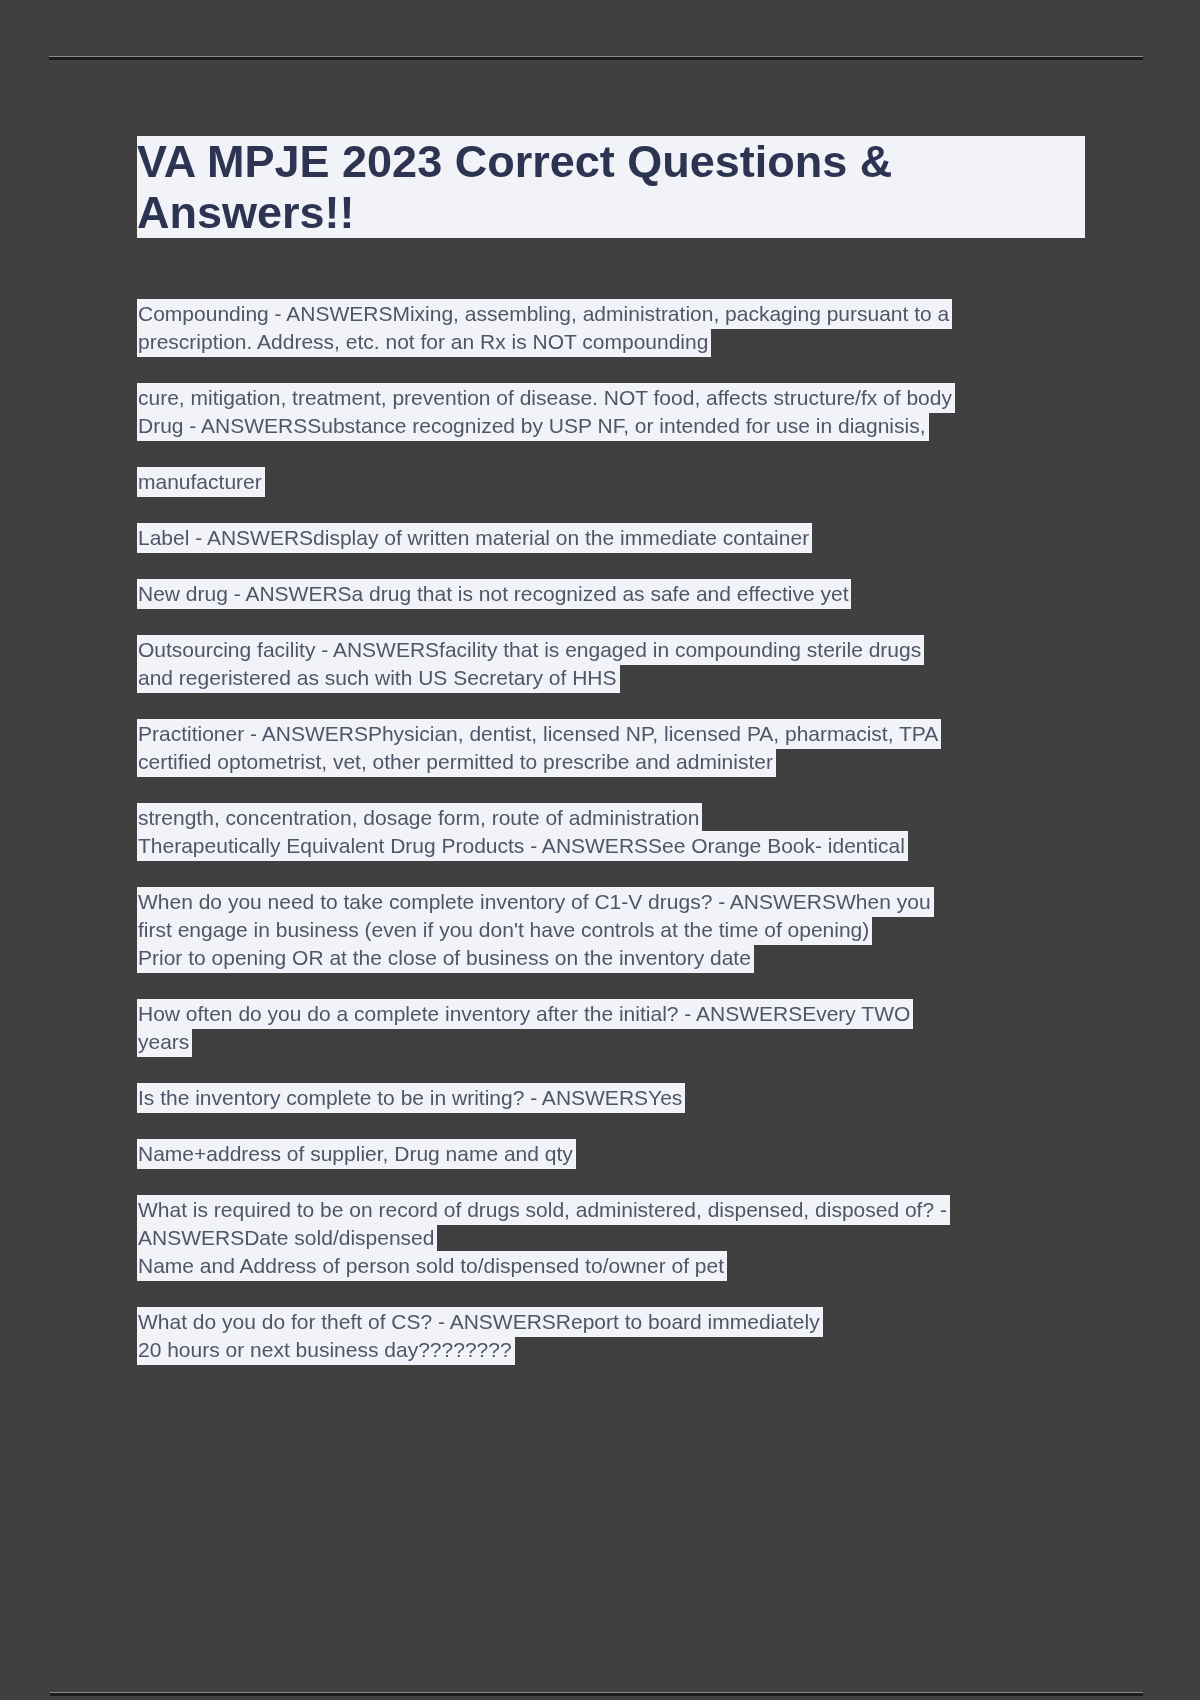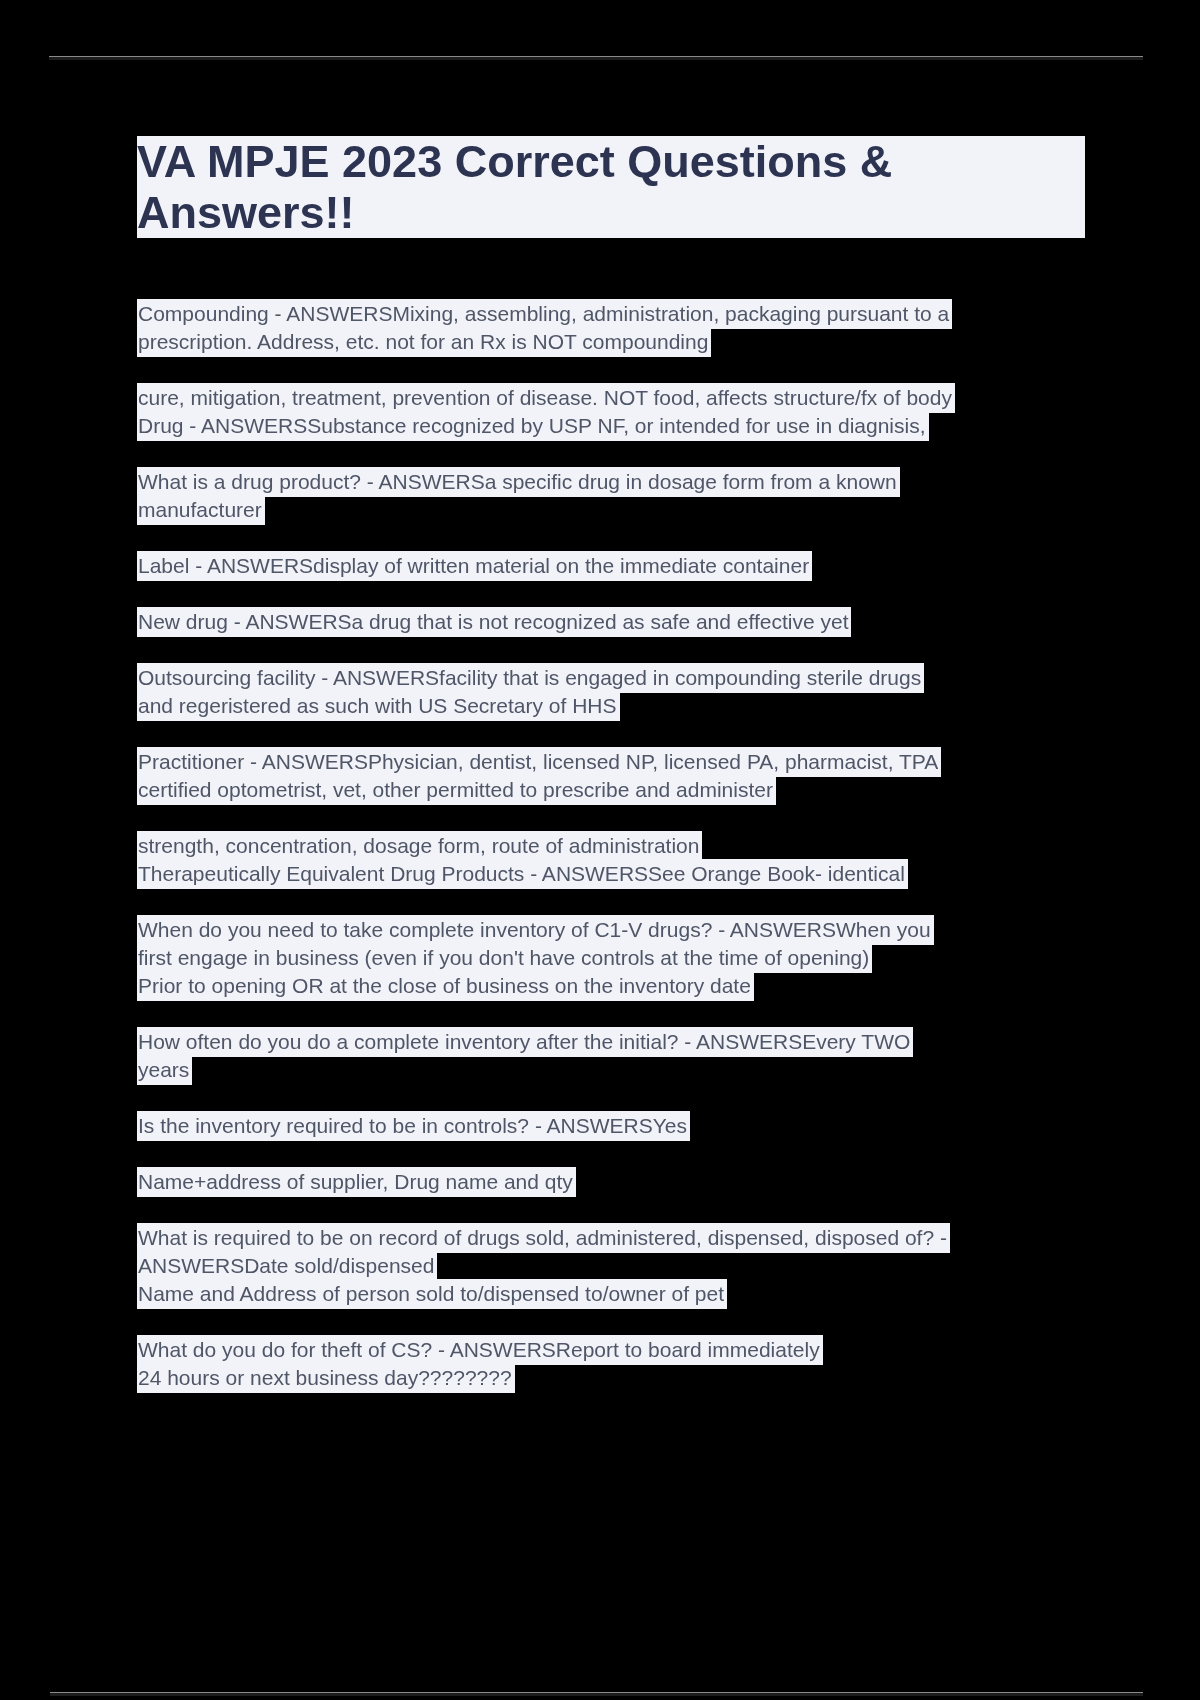--- a/index.html
+++ b/index.html
@@ -4,21 +4,21 @@
 <style>
   html, body {
     margin: 0;
     padding: 0;
     background: #ffffff;
   }
   .page {
     position: relative;
     width: 1200px;
     height: 1700px;
-    background: #000000;
+    background: #404040;
     overflow: hidden;
     font-family: "Liberation Sans", "DejaVu Sans", sans-serif;
   }
   .rule {
     position: absolute;
     height: 3px;
     background: #1c1c1c;
     border-top: 1px solid #8a8a8a;
   }
   .rule-top   { left: 49px;  top: 56px;   width: 1094px; }
@@ -72,21 +72,20 @@
   <div class="content">
       <div class="qa-paragraph">
         <div class="qa-line"><span class="hl">Compounding - ANSWERSMixing, assembling, administration, packaging pursuant to a</span></div>
         <div class="qa-line"><span class="hl">prescription. Address, etc. not for an Rx is NOT compounding</span></div>
       </div>
       <div class="qa-paragraph">
         <div class="qa-line"><span class="hl">cure, mitigation, treatment, prevention of disease. NOT food, affects structure/fx of body</span></div>
         <div class="qa-line"><span class="hl">Drug - ANSWERSSubstance recognized by USP NF, or intended for use in diagnisis,</span></div>
       </div>
       <div class="qa-paragraph">
-        <div class="qa-line"><span class="hl">What is a drug product? - ANSWERSa specific drug in dosage form from a known</span></div>
         <div class="qa-line"><span class="hl">manufacturer</span></div>
       </div>
       <div class="qa-paragraph">
         <div class="qa-line"><span class="hl">Label - ANSWERSdisplay of written material on the immediate container</span></div>
       </div>
       <div class="qa-paragraph">
         <div class="qa-line"><span class="hl">New drug - ANSWERSa drug that is not recognized as safe and effective yet</span></div>
       </div>
       <div class="qa-paragraph">
         <div class="qa-line"><span class="hl">Outsourcing facility - ANSWERSfacility that is engaged in compounding sterile drugs</span></div>
@@ -103,31 +102,31 @@
       <div class="qa-paragraph">
         <div class="qa-line"><span class="hl">When do you need to take complete inventory of C1-V drugs? - ANSWERSWhen you</span></div>
         <div class="qa-line"><span class="hl">first engage in business (even if you don't have controls at the time of opening)</span></div>
         <div class="qa-line"><span class="hl">Prior to opening OR at the close of business on the inventory date</span></div>
       </div>
       <div class="qa-paragraph">
         <div class="qa-line"><span class="hl">How often do you do a complete inventory after the initial? - ANSWERSEvery TWO</span></div>
         <div class="qa-line"><span class="hl">years</span></div>
       </div>
       <div class="qa-paragraph">
-        <div class="qa-line"><span class="hl">Is the inventory required to be in controls? - ANSWERSYes</span></div>
+        <div class="qa-line"><span class="hl">Is the inventory complete to be in writing? - ANSWERSYes</span></div>
       </div>
       <div class="qa-paragraph">
         <div class="qa-line"><span class="hl">Name+address of supplier, Drug name and qty</span></div>
       </div>
       <div class="qa-paragraph">
         <div class="qa-line"><span class="hl">What is required to be on record of drugs sold, administered, dispensed, disposed of? -</span></div>
         <div class="qa-line"><span class="hl">ANSWERSDate sold/dispensed</span></div>
         <div class="qa-line"><span class="hl">Name and Address of person sold to/dispensed to/owner of pet</span></div>
       </div>
       <div class="qa-paragraph">
         <div class="qa-line"><span class="hl">What do you do for theft of CS? - ANSWERSReport to board immediately</span></div>
-        <div class="qa-line"><span class="hl">24 hours or next business day????????</span></div>
+        <div class="qa-line"><span class="hl">20 hours or next business day????????</span></div>
       </div>
     </div>
 
   <div class="rule rule-bottom"></div>
 
 </div>
 
 </body></html>

